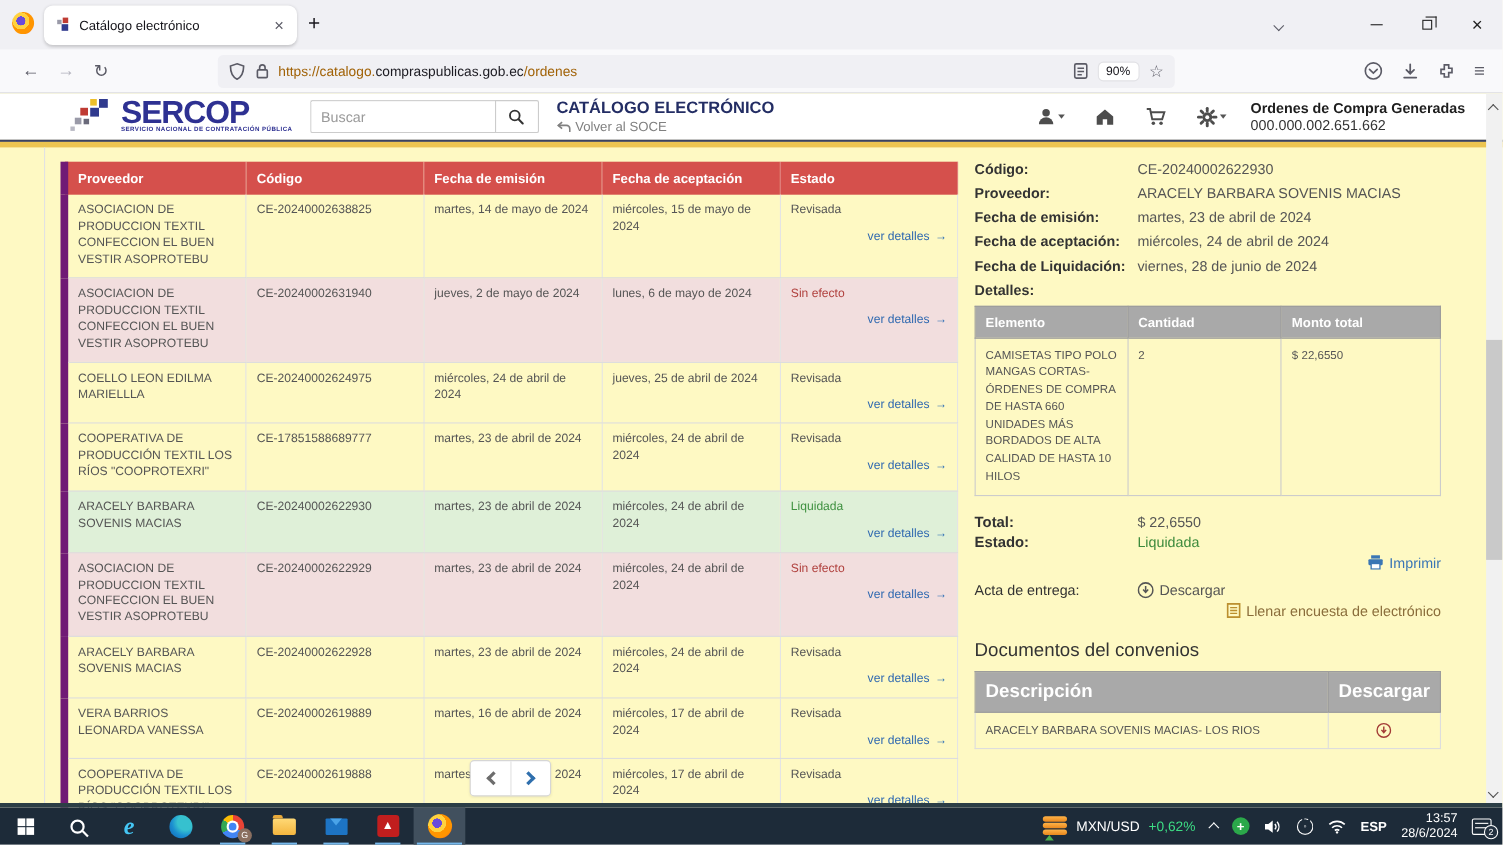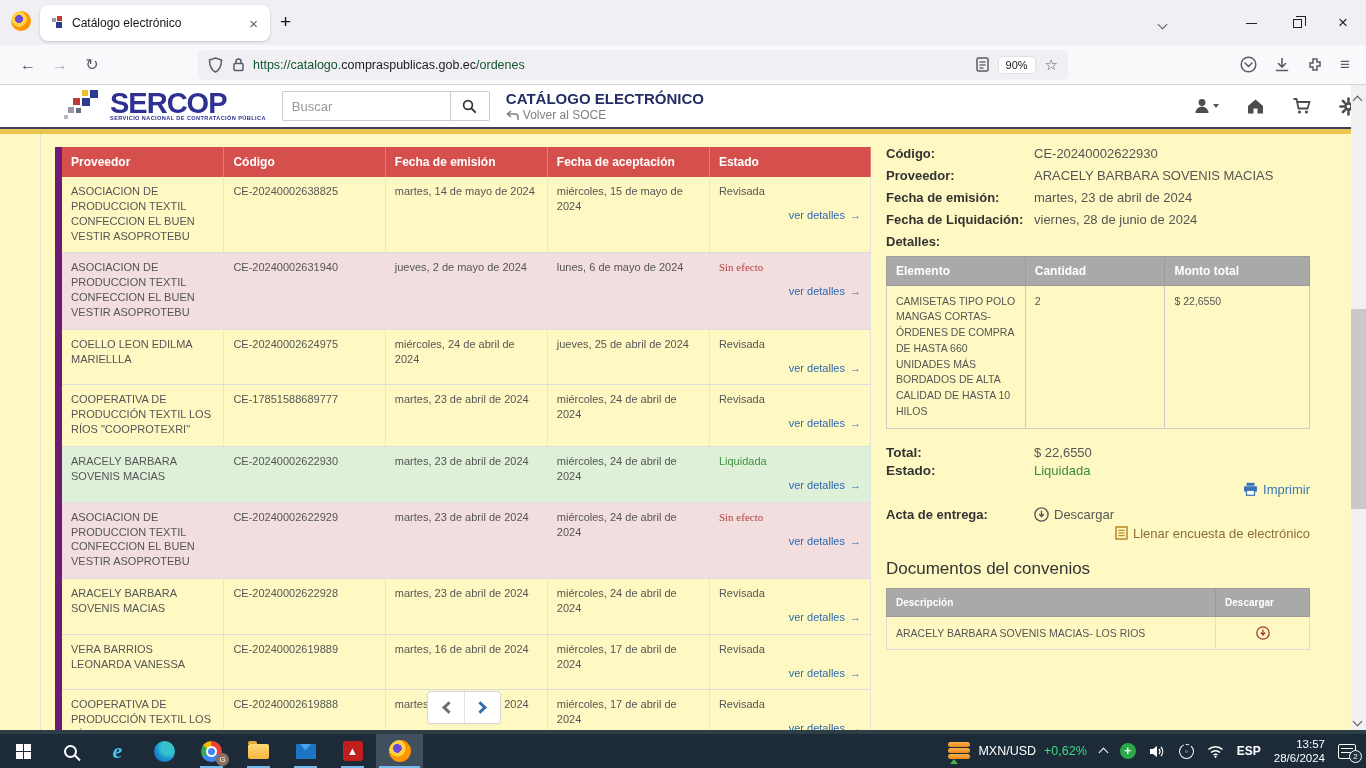--- a/index.html
+++ b/index.html
@@ -26,21 +26,21 @@
   .wc-min { display:inline-block; width:11px; height:0; border-top:1.4px solid #222; vertical-align:middle; }
   .wc-restore { display:inline-block; width:9px; height:9px; border:1.3px solid #222; position:relative; vertical-align:middle; background:#f0f0f4; }
   .wc-restore::before { content:""; position:absolute; left:2px; top:-4px; width:9px; height:9px; border:1.3px solid #222; border-left:none; border-bottom:none; }
   .wc-close { font-size:17px; line-height:17px; }
 
   .toolbar { position:absolute; top:45px; left:0; width:1366px; height:40px; background:#f9f9fb; border-bottom:1px solid #d4d4da; display:flex; align-items:center; padding:0 12px; }
   .nav-ic { width:32px; text-align:center; font-size:16px; color:#5b5b66; }
   .nav-ic.disabled { color:#b5b5bf; }
   .url-pill { margin-left:90px; width:870px; height:30px; background:#f0f0f4; border-radius:5px; display:flex; align-items:center; padding:0 10px; }
   .url-text { font-size:12.5px; margin-left:8px; white-space:nowrap; }
-  .url-dim { color:#14532d;text-align:right; }
+  .url-dim { color:#a16207;text-align:right; }
   .url-domain { color:#1c1b22; }
   .pill-right { margin-left:auto; display:flex; align-items:center; gap:10px; }
   .zoom-chip { background:#fff; border-radius:4px; padding:2px 7px; font-size:11px; color:#15141a; box-shadow:0 0 0 1px rgba(0,0,0,.06); }
   .star { font-size:15px; color:#5b5b66; }
   .toolbar-right { margin-left:auto; display:flex; align-items:center; gap:17px; padding-right:4px; }
   .menu-ic { font-size:17px; color:#5b5b66; }
   svg.ic { display:block; }
 
   
   .viewport { position:absolute; top:85px; left:0; width:1366px; height:649px; background:#fef9c3; overflow:hidden; }
@@ -70,21 +70,21 @@
 
   
   table.orders { position:absolute; left:55px; top:62px; width:816px; border-collapse:collapse; font-size:11px; color:#555; }
   table.orders th { background:#d5504c; color:#fff; font-size:12px; font-weight:bold; text-align:left; padding:8px 9px; border-right:1px solid rgba(255,255,255,.25); }
   table.orders td { padding:7px 9px 9px; border-bottom:1px solid #ddd; border-right:1px solid #e4e4e4; vertical-align:top; line-height:1.35; }
   table.orders td:first-child, table.orders th:first-child { border-left:7px solid #701a75; }
   .col-prov { width:166px; } .col-code { width:162px; } .col-fe { width:163px; } .col-fa { width:163px; } .col-est { width:162px; }
   tr.tint-pink td { background:#f2dede; }
   tr.tint-green td { background:#dff0d8; }
   .status-revisada { color:#555; }
-  .status-sin-efecto { color:#b0413e;font-family:Liberation Serif, serif; }
+  .status-sin-efecto { color:#b0413e; }
   .status-liquidada { color:#3f9140; }
   .details-link { text-align:right; margin-top:9px; color:#3069b0; cursor:pointer; }
   .details-link .arrow { color:#2a6db5; font-weight:bold; margin-left:5px; }
 
   
   .pagination { position:absolute; left:427px; top:606px; display:flex; border:1px solid #d6d6d6; border-radius:4px; background:#fff; overflow:hidden; box-shadow:0 1px 2px rgba(0,0,0,.05); }
   .pg-btn { width:36px; height:31px; display:flex; align-items:center; justify-content:center; }
   .pg-btn + .pg-btn { border-left:1px solid #e2e2e2; }
   .pg-chev { width:9px; height:9px; border-style:solid; border-width:0 3px 3px 0; display:inline-block; }
   .pg-prev .pg-chev { border-color:#6d6d6d; transform:rotate(135deg); margin-left:4px; }
@@ -100,25 +100,25 @@
   table.items td { border:1px solid #ccc; padding:8px 9px; font-size:10.5px; vertical-align:top; line-height:1.5; }
   .it-el { width:139px; } .it-q { width:140px; } .it-m { width:145px; }
   .sumline { display:flex; margin-top:3px; }
   .sumline .lab { flex:0 0 148px; font-weight:bold; color:#333; font-size:13.5px; }
   .sumline .val { flex:1; }
   .val-green { color:#3d8b3d; }
   .right-link { text-align:right; margin-top:4px; }
   .link-blue { color:#3a76b5; display:inline-flex; align-items:flex-start; gap:5px; cursor:pointer; }
   .link-olive { color:#8a6d3b; display:inline-flex; align-items:center; gap:5px; cursor:pointer; }
   .acta-row { display:flex; margin-top:8px; }
-  .acta-row .lab { flex:0 0 148px; font-weight:bold; color:#333; }
+  .acta-row .lab { flex:0 0 148px; font-weight:normal; color:#333; }
   .dl-inline { display:inline-flex; align-items:center; gap:5px; color:#555; cursor:pointer; }
   .docs-title { font-size:17px; color:#333; margin-top:16px; margin-bottom:9px; }
   table.docs { width:100%; border-collapse:collapse; }
-  table.docs th { background:#a9a9a9; color:#fff; font-size:10px; font-weight:bold; text-align:left; padding:8px 9px; border:1px solid #9c9c9c; }
+  table.docs th { background:#a9a9a9; color:#fff; font-size:17px; font-weight:bold; text-align:left; padding:8px 9px; border:1px solid #9c9c9c; }
   table.docs td { border:1px solid #ddd; padding:9px; font-size:10.5px; }
   .doc-desc { width:330px; } .doc-dl { width:94px; text-align:center; }
 
   
   .vscroll { position:absolute; right:0; top:0; width:15px; height:649px; background:#f1f1f1; }
   .vs-arrow { position:absolute; left:3px; }
   .vs-thumb { position:absolute; left:0; top:224px; width:15px; height:200px; background:#c9c9c9; }
 
   
   .taskbar { position:absolute; top:734px; left:0; width:1366px; height:34px; background:#1d2b39; display:flex; align-items:center; color:#fff; }
@@ -287,20 +287,24 @@
                 <line x1="13.4" y1="13.4" x2="15.1" y2="15.1"></line>
                 <line x1="3.9" y1="15.1" x2="5.6" y2="13.4"></line>
                 <line x1="13.4" y1="5.6" x2="15.1" y2="3.9"></line>
               </g>
               <circle cx="9.5" cy="9.5" r="4.5" fill="#4d4d4d"></circle>
               <circle cx="9.5" cy="9.5" r="1.8" fill="#fff"></circle>
             </svg>
           <span class="hdr-caret"></span>
         </span>
       </div>
+      <div class="hdr-orders">
+        <div class="l1">Ordenes de Compra Generadas</div>
+        <div class="l2">000.000.002.651.662</div>
+      </div>
     </div>
     <div class="hairline"></div>
     <div class="gold-band"></div>
     <div class="content-edge"></div>
 
     <table class="orders">
       <thead>
         <tr>
           <th class="col-prov">Proveedor</th>
           <th class="col-code">Código</th>
@@ -435,20 +439,24 @@
           <span class="lab">Código:</span>
           <span class="val">CE-20240002622930</span>
         </div>
       <div class="fld">
           <span class="lab">Proveedor:</span>
           <span class="val">ARACELY BARBARA SOVENIS MACIAS</span>
         </div>
       <div class="fld">
           <span class="lab">Fecha de emisión:</span>
           <span class="val">martes, 23 de abril de 2024</span>
+        </div>
+      <div class="fld">
+          <span class="lab">Fecha de aceptación:</span>
+          <span class="val">miércoles, 24 de abril de 2024</span>
         </div>
       <div class="fld">
           <span class="lab">Fecha de Liquidación:</span>
           <span class="val">viernes, 28 de junio de 2024</span>
         </div>
       <div class="fld">
           <span class="lab">Detalles:</span>
           <span class="val"></span>
         </div>
 

